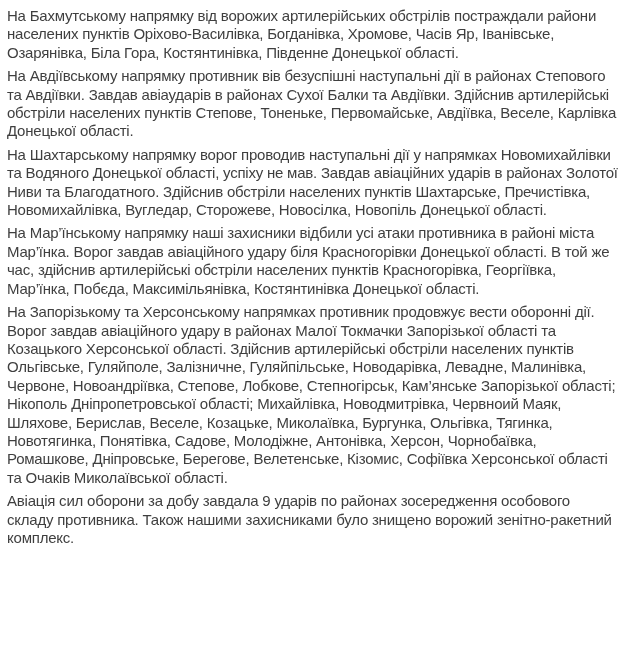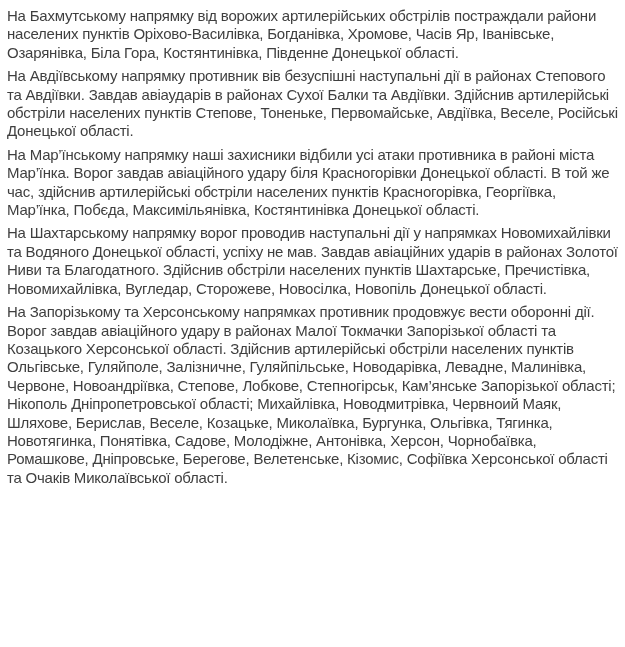--- a/index.html
+++ b/index.html
@@ -32,17 +32,18 @@
   }
   .article p.no-gap-after {
     margin-bottom: 0;
   }
 </style>
 </head>
 <body>
 
 <main class="article">
   <p>На Бахмутському напрямку від ворожих артилерійських обстрілів постраждали райони населених пунктів Оріхово-Василівка, Богданівка, Хромове, Часів Яр, Іванівське, Озарянівка, Біла Гора, Костянтинівка, Південне Донецької області.</p>
-  <p>На Авдіївському напрямку противник вів безуспішні наступальні дії в районах Степового та Авдіївки. Завдав авіаударів в районах Сухої Балки та Авдіївки. Здійснив артилерійські обстріли населених пунктів Степове, Тоненьке, Первомайське, Авдіївка, Веселе, Російські Донецької області.</p>
+  <p>На Авдіївському напрямку противник вів безуспішні наступальні дії в районах Степового та Авдіївки. Завдав авіаударів в районах Сухої Балки та Авдіївки. Здійснив артилерійські обстріли населених пунктів Степове, Тоненьке, Первомайське, Авдіївка, Веселе, Карлівка Донецької області.</p>
+  <p>На Шахтарському напрямку ворог проводив наступальні дії у напрямках Новомихайлівки та Водяного Донецької області, успіху не мав. Завдав авіаційних ударів в районах Золотої Ниви та Благодатного. Здійснив обстріли населених пунктів Шахтарське, Пречистівка, Новомихайлівка, Вугледар, Сторожеве, Новосілка, Новопіль Донецької області.</p>
   <p>На Мар’їнському напрямку наші захисники відбили усі атаки противника в районі міста Мар’їнка. Ворог завдав авіаційного удару біля Красногорівки Донецької області. В той же час, здійснив артилерійські обстріли населених пунктів Красногорівка, Георгіївка, Мар’їнка, Побєда, Максимільянівка, Костянтинівка Донецької області.</p>
-  <p>На Шахтарському напрямку ворог проводив наступальні дії у напрямках Новомихайлівки та Водяного Донецької області, успіху не мав. Завдав авіаційних ударів в районах Золотої Ниви та Благодатного. Здійснив обстріли населених пунктів Шахтарське, Пречистівка, Новомихайлівка, Вугледар, Сторожеве, Новосілка, Новопіль Донецької області.</p>
   <p>На Запорізькому та Херсонському напрямках противник продовжує вести оборонні дії. Ворог завдав авіаційного удару в районах Малої Токмачки Запорізької області та Козацького Херсонської області. Здійснив артилерійські обстріли населених пунктів Ольгівське, Гуляйполе, Залізничне, Гуляйпільське, Новодарівка, Левадне, Малинівка, Червоне, Новоандріївка, Степове, Лобкове, Степногірськ, Кам’янське Запорізької області; Нікополь Дніпропетровської області; Михайлівка, Новодмитрівка, Червноий Маяк, Шляхове, Берислав, Веселе, Козацьке, Миколаївка, Бургунка, Ольгівка, Тягинка, Новотягинка, Понятівка, Садове, Молодіжне, Антонівка, Херсон, Чорнобаївка, Ромашкове, Дніпровське, Берегове, Велетенське, Кізомис, Софіївка Херсонської області та Очаків Миколаївської області.</p>
+  <p class="no-gap-after">Авіація сил оборони за добу завдала 9 ударів по районах зосередження особового складу противника. Також нашими захисниками було знищено ворожий зенітно-ракетний комплекс.</p>
 </main>
 
 </body></html>

